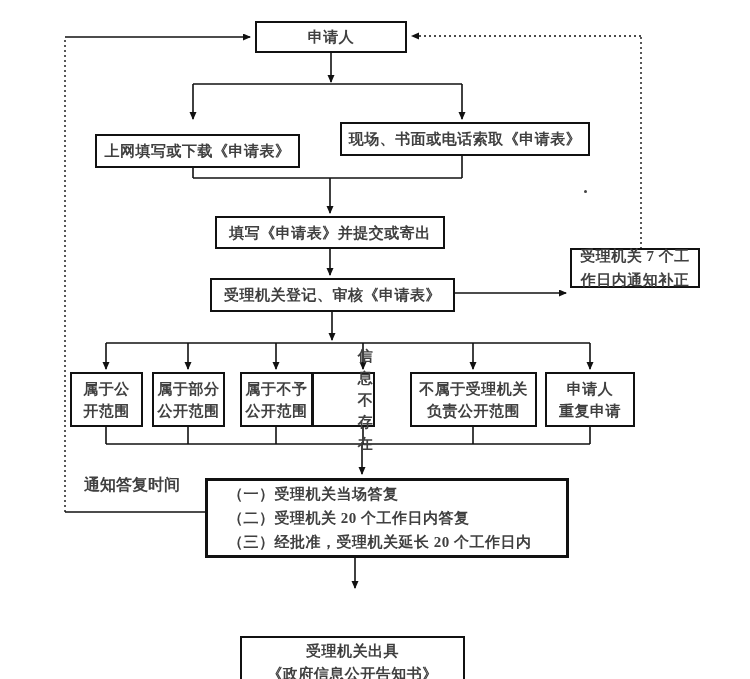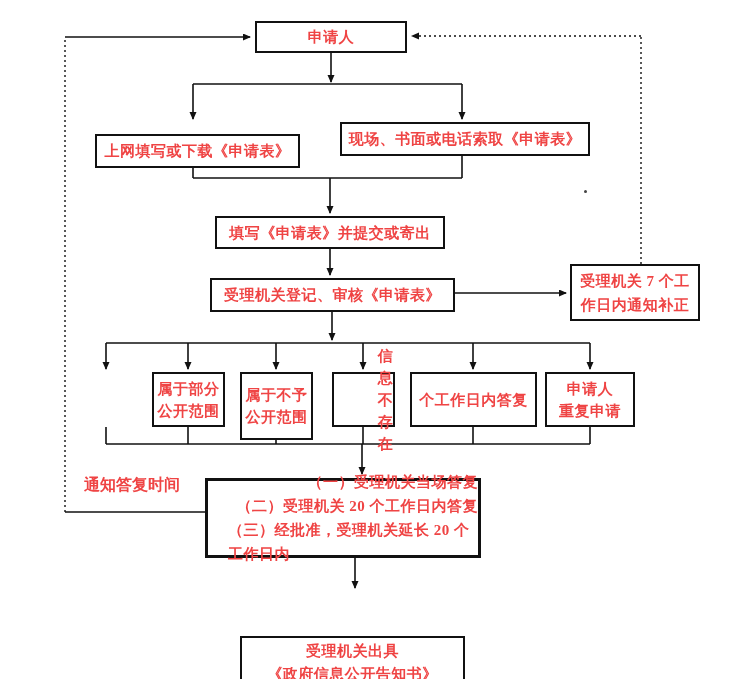--- a/index.html
+++ b/index.html
@@ -1,21 +1,21 @@
 <!DOCTYPE html>
 <html><head>
 <meta charset="utf-8">
 <style>
   html,body{margin:0;padding:0;background:#ffffff;}
   .canvas{
     position:relative;
     width:750px;height:679px;
     background:#ffffff;
     font-family:"Liberation Serif","DejaVu Serif",serif;
-    color:#ef4444;
+    color:#404040;
     overflow:hidden;
   }
   svg.wires{position:absolute;left:0;top:0;width:750px;height:679px;}
   svg.wires line{stroke:#111;stroke-width:1.6;}
   svg.wires line.d{stroke-width:1.4;stroke-dasharray:2 3;}
   .node{
     position:absolute;
     box-sizing:border-box;
     border:2px solid #111;
     background:#fff;
@@ -118,51 +118,56 @@
   </div>
 
   <div class="node" style="left:215px;top:216px;width:230px;height:33px;">
     <span>填写《申请表》并提交或寄出</span>
   </div>
 
   <div class="node" style="left:210px;top:278px;width:245px;height:34px;">
     <span>受理机关登记、审核《申请表》</span>
   </div>
 
-  <div class="node" style="left:570px;top:264px;width:130px;height:57px;line-height:24px;">
+  <div class="node" style="left:570px;top:248px;width:130px;height:40px;line-height:24px;">
     <span>受理机关 7 个工</span>
     <span>作日内通知补正</span>
   </div>
 
+  <div class="node" style="left:70px;top:372px;width:73px;height:55px;">
+    <span>属于公</span>
+    <span>开范围</span>
+  </div>
 
   <div class="node" style="left:152px;top:372px;width:73px;height:55px;">
     <span>属于部分</span>
     <span>公开范围</span>
   </div>
 
-  <div class="node" style="left:240px;top:372px;width:73px;height:68px;">
+  <div class="node" style="left:240px;top:372px;width:73px;height:55px;">
     <span>属于不予</span>
     <span>公开范围</span>
   </div>
 
-  <div class="node" style="left:332px;top:372px;width:63px;height:55px;padding-left:44px;">
+  <div class="node" style="left:312px;top:372px;width:63px;height:55px;padding-left:44px;">
     <span>信息</span>
     <span>不存在</span>
   </div>
 
   <div class="node" style="left:410px;top:372px;width:127px;height:55px;">
-    <span>个工作日内答复</span>
+    <span>不属于受理机关</span>
+    <span>负责公开范围</span>
   </div>
 
   <div class="node" style="left:545px;top:372px;width:90px;height:55px;">
     <span>申请人</span>
     <span>重复申请</span>
   </div>
 
-  <div class="node big" style="left:205px;top:478px;width:276px;height:80px;align-items:flex-end;">
+  <div class="node big" style="left:205px;top:478px;width:364px;height:80px;">
     <span>（一）受理机关当场答复</span>
     <span>（二）受理机关 20 个工作日内答复</span>
     <span>（三）经批准，受理机关延长 20 个工作日内</span>
   </div>
 
   <div class="node" style="left:240px;top:592px;width:225px;height:53px;line-height:23px;margin-top:44px;">
     <span>受理机关出具</span>
     <span>《政府信息公开告知书》</span>
   </div>
 

